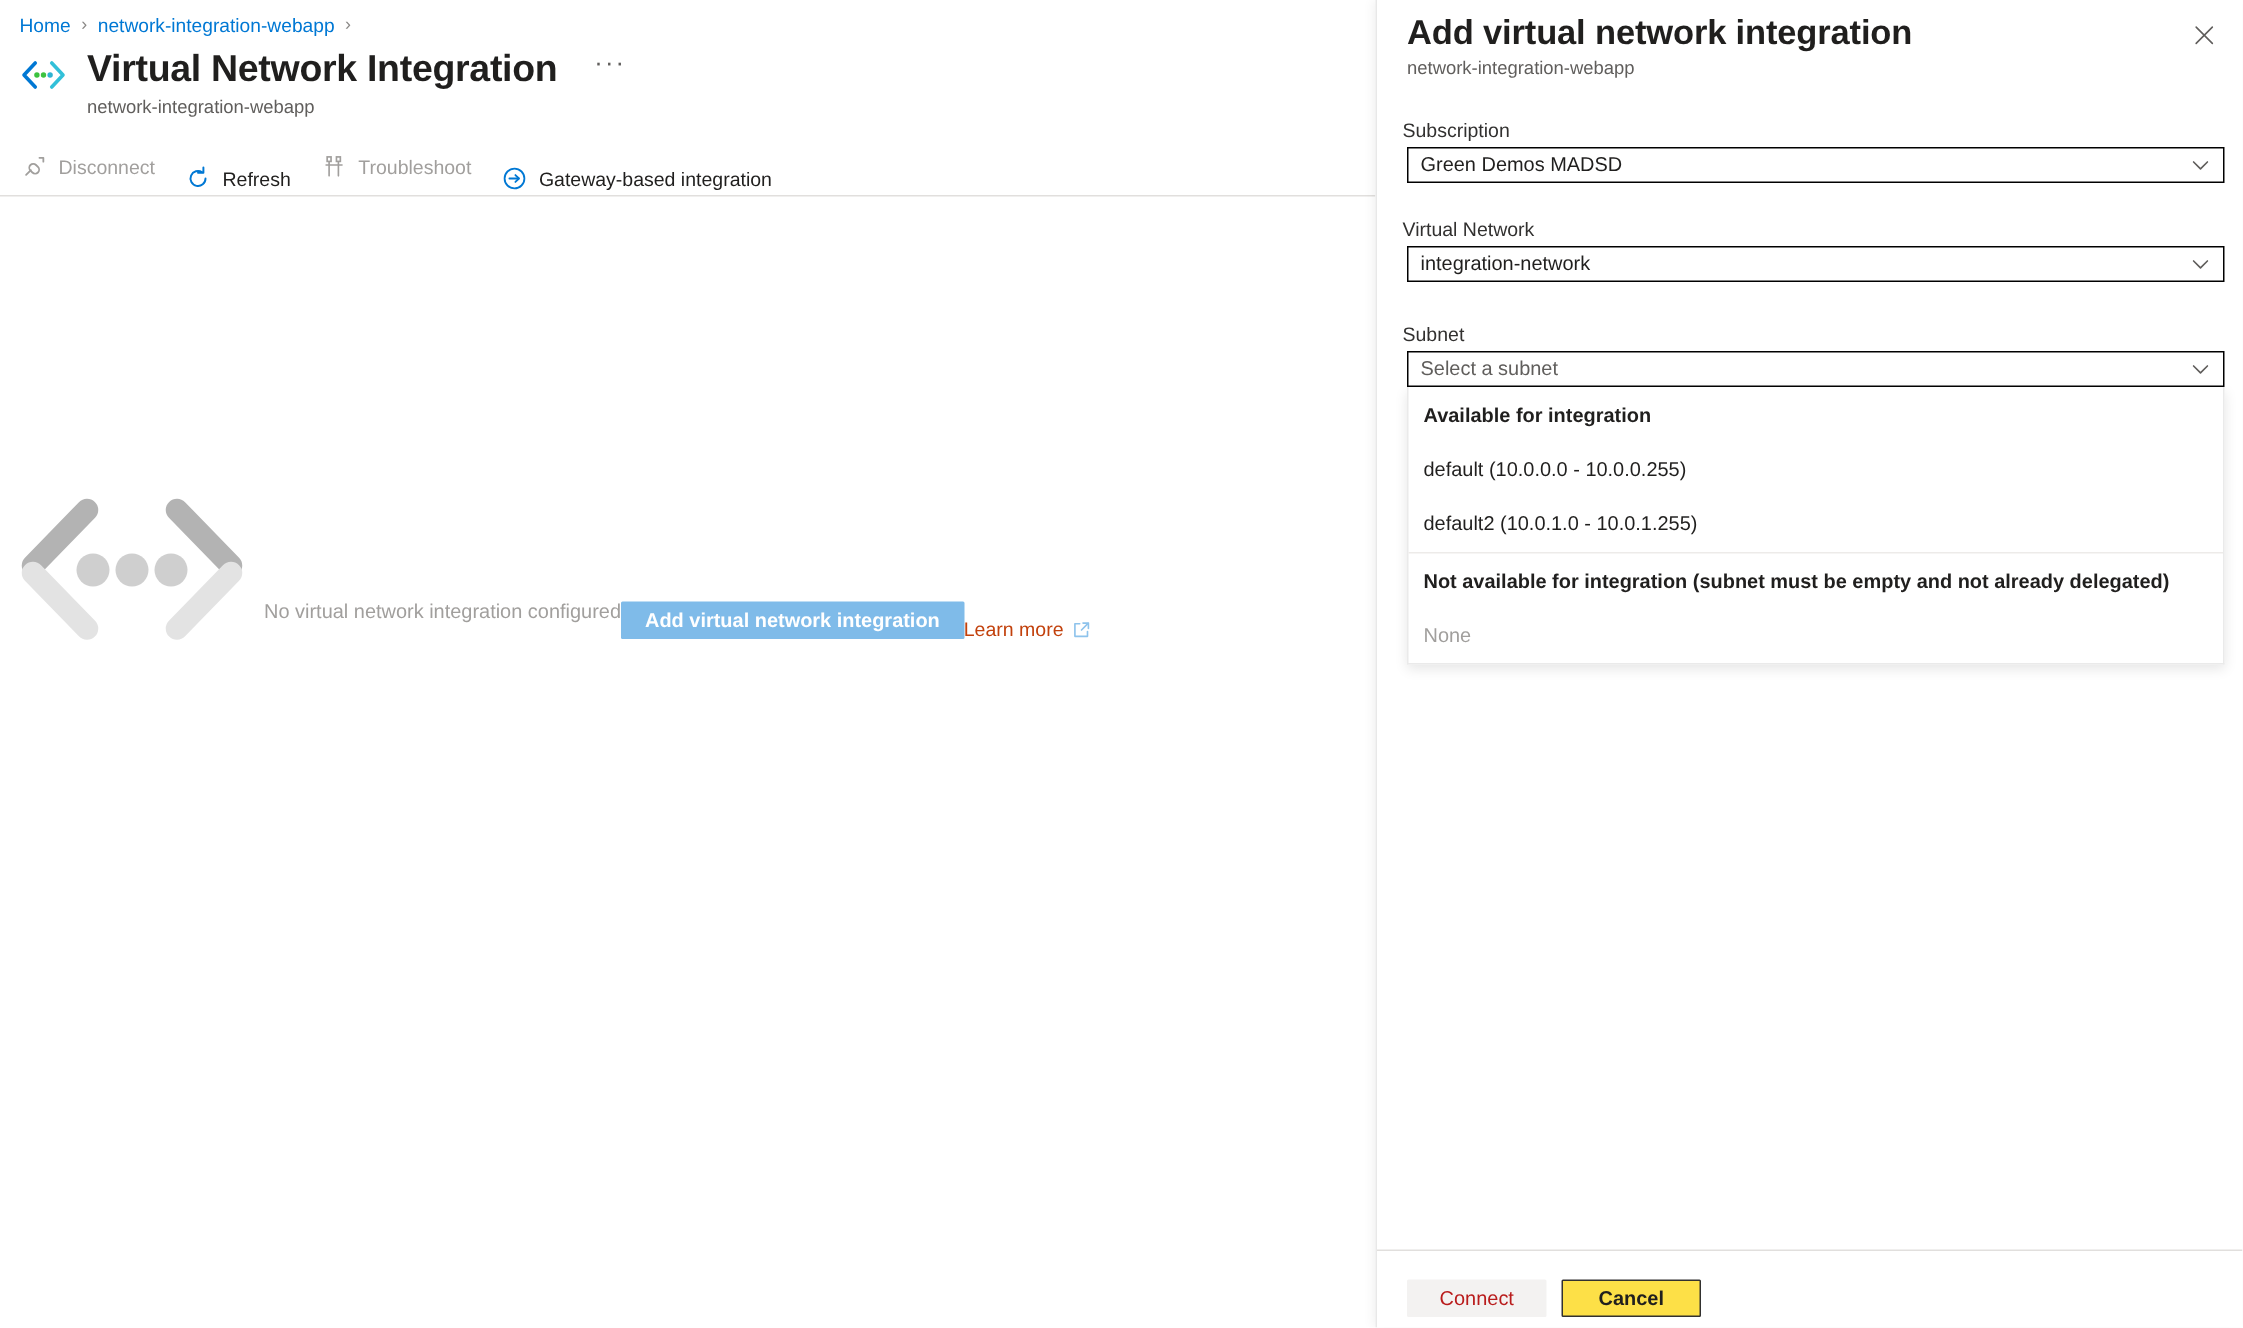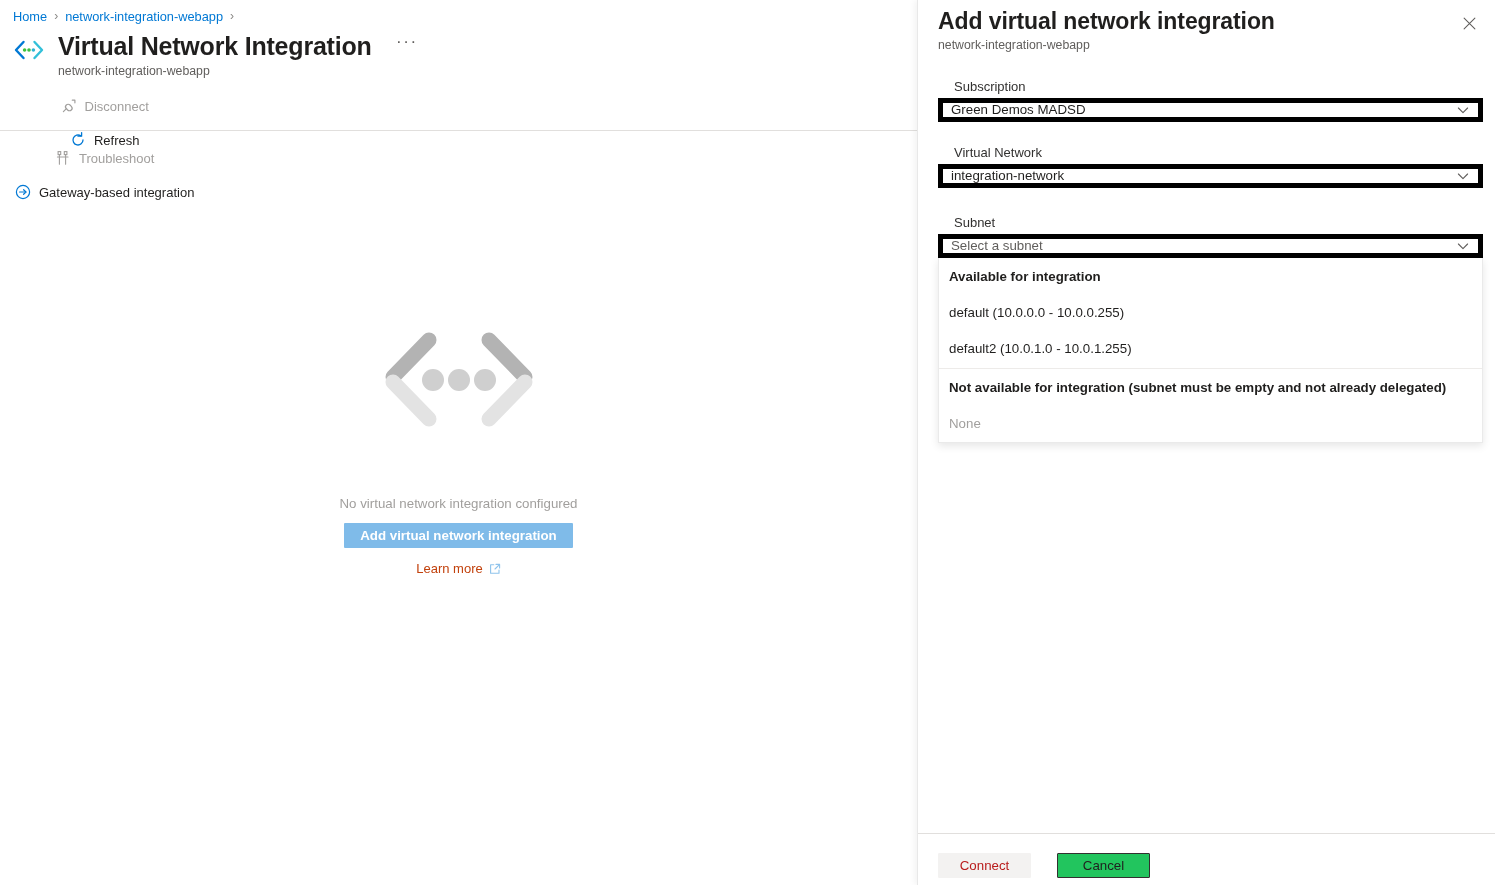--- a/index.html
+++ b/index.html
@@ -72,21 +72,21 @@
     color: #605e5c;
     margin-top: 1px;
     line-height: 16px;
   }
 
   
   #commandbar {
     position: absolute;
     left: 12px; top: 97px;
     height: 28px;
-    display: flex; align-items: center; flex-direction: column;
+    display: flex; align-items: center;
   }
   .cmd {
     display: flex; align-items: center;
     height: 28px;
     padding: 0 10px 0 2px;
     margin-right: 8px;
     font-size: 13px;
     white-space: nowrap;
   }
   .cmd.enabled { color: #201f1e; cursor: pointer; margin-top: 16px; }
@@ -103,21 +103,21 @@
     left: 0; top: 130px;
     width: 917px; height: 1px;
     background: #e1dfdd;
   }
 
   
   #empty-state {
     position: absolute;
     left: 0; top: 330px;
     width: 917px;
-    display: flex; flex-direction: column;
+    display: flex; flex-direction: row;
     align-items: center;
   }
   #empty-icon { width: 176px; height: 112px; margin-bottom: 54px; }
   #empty-text {
     font-size: 13.3px;
     color: #a19f9d;
     margin-bottom: 12px;
   }
   #add-vnet-button {
     background: #7fbbe9;
@@ -170,31 +170,31 @@
   #panel-subtitle {
     position: absolute;
     left: 20px; top: 37px;
     font-size: 12.3px;
     color: #605e5c;
     line-height: 16px;
   }
 
   .field-label {
     position: absolute;
-    left: 36px;
+    left: 17px;
     font-size: 13px;
     color: #323130;
     line-height: 18px;
   }
   .dropdown-box {
     position: absolute;
     left: 20px;
     width: 545px;
     height: 24px;
-    border: 5px solid #000000;
+    border: 1px solid #000000;
     background: #ffffff;
     display: flex; align-items: center;
     padding: 0 8px 0 8px;
     font-size: 13.3px;
     color: #201f1e;
     cursor: pointer;
   }
   .dropdown-box .dd-value { flex: 1; line-height: 22px; }
   .dropdown-box .dd-value.placeholder { color: #605e5c; }
   .dd-chevron { color: #605e5c; width: 14px; height: 14px; flex: 0 0 14px; }
@@ -256,26 +256,26 @@
     line-height: 23px;
   }
   #connect-button {
     background: #f3f2f1;
     border: 1px solid #f3f2f1;
     color: #b91c1c;
     cursor: default;
     font-weight: 400;
   }
   #cancel-button {
-    background: #22c55e;
+    background: #fde047;
     border: 1px solid #323130;
     color: #201f1e;
     cursor: pointer;
-    margin-left: 26px;
-    font-weight: 400;
+    margin-left: 10px;
+    font-weight: 700;
   }
 </style>
 </head>
 <body>
 
 <div id="root">
 
   <div id="main-blade">
 
     <div id="breadcrumb">

